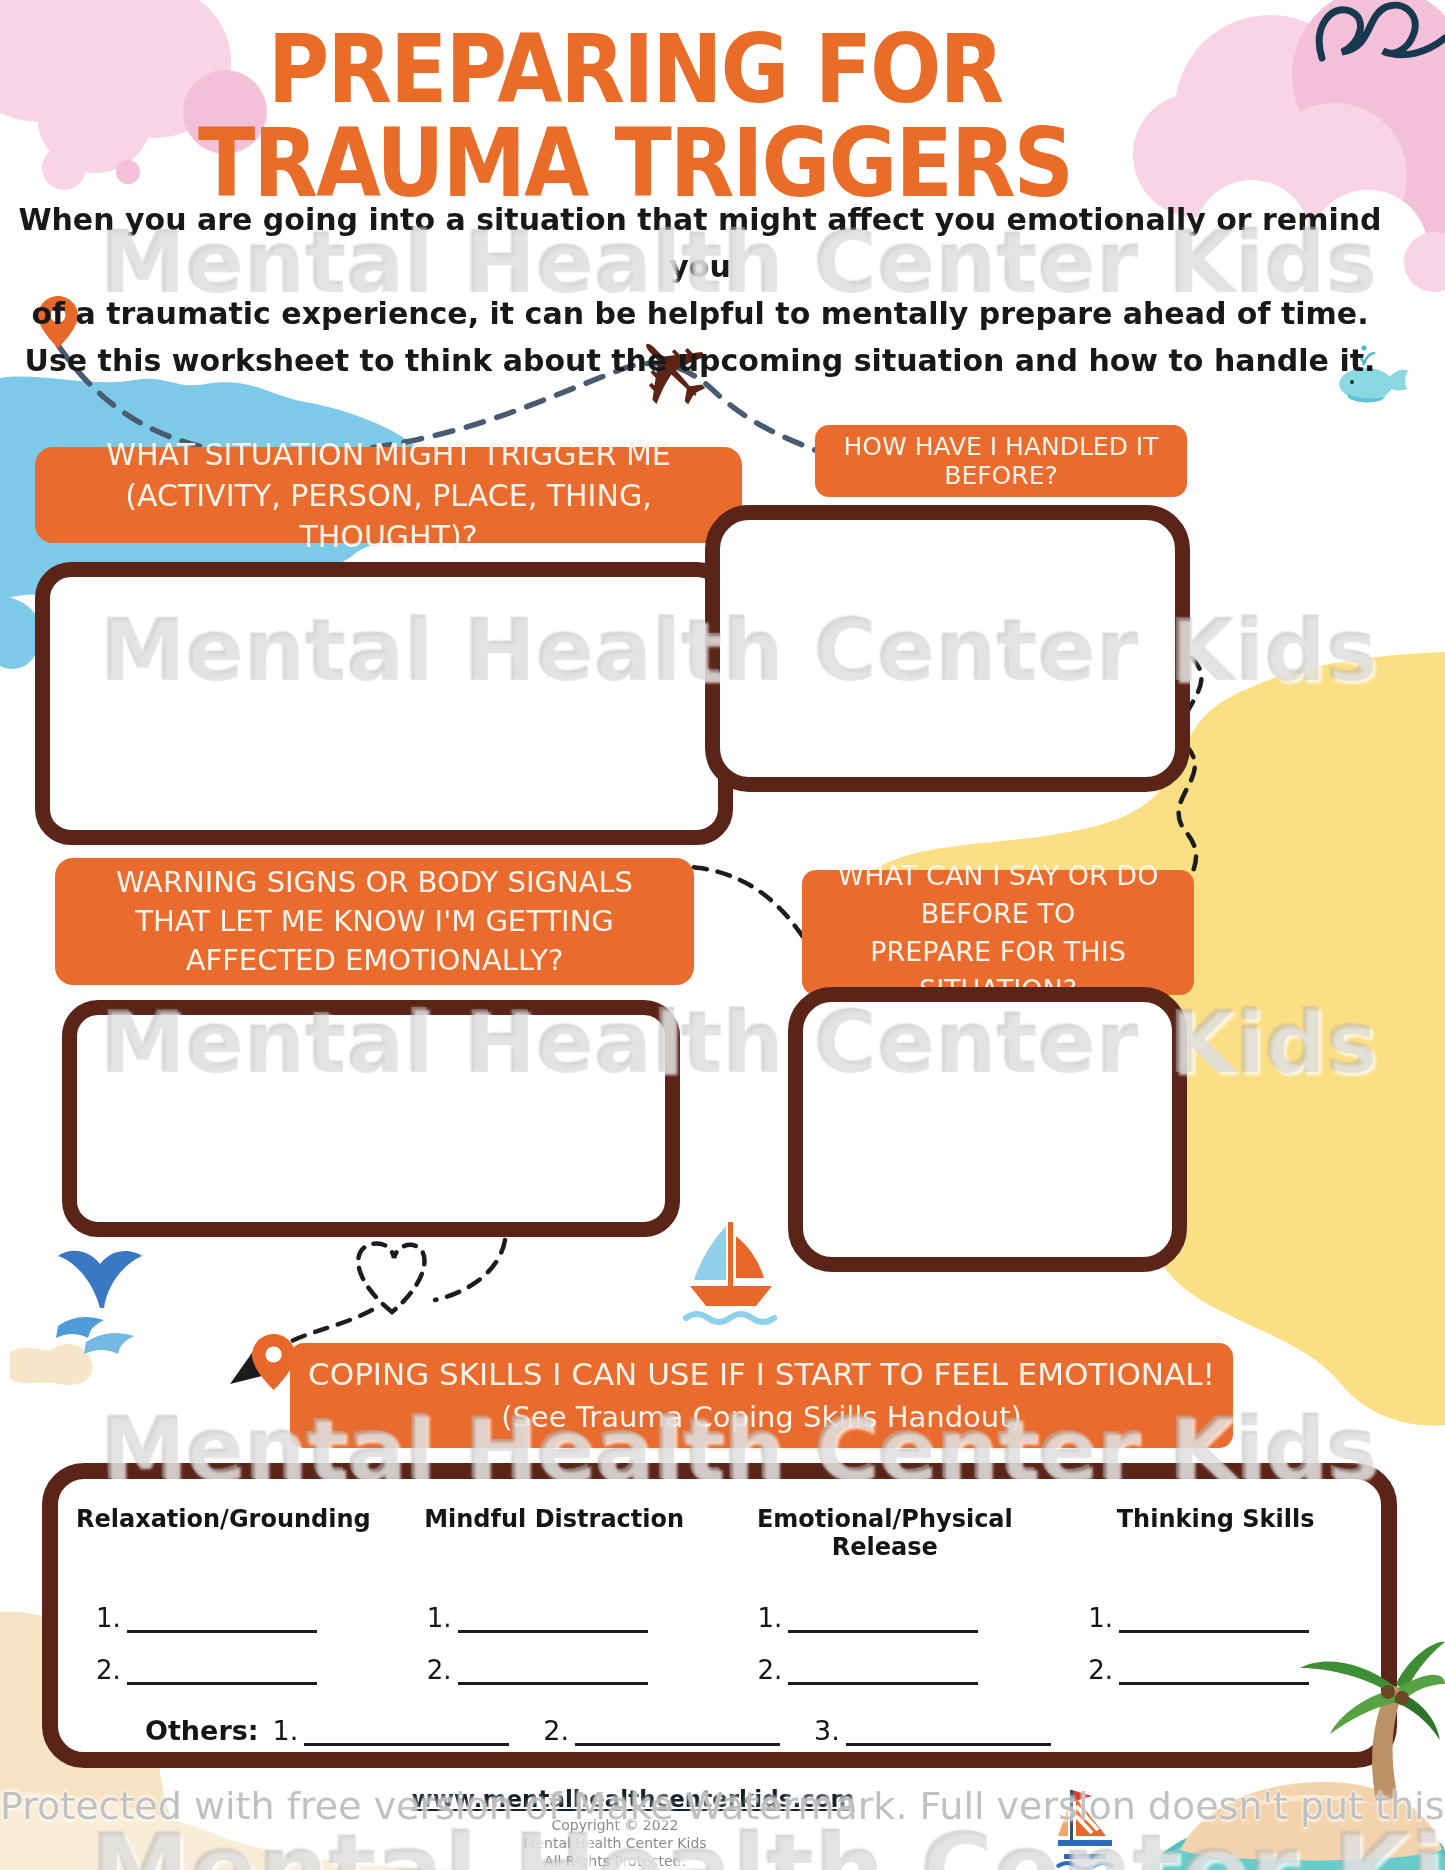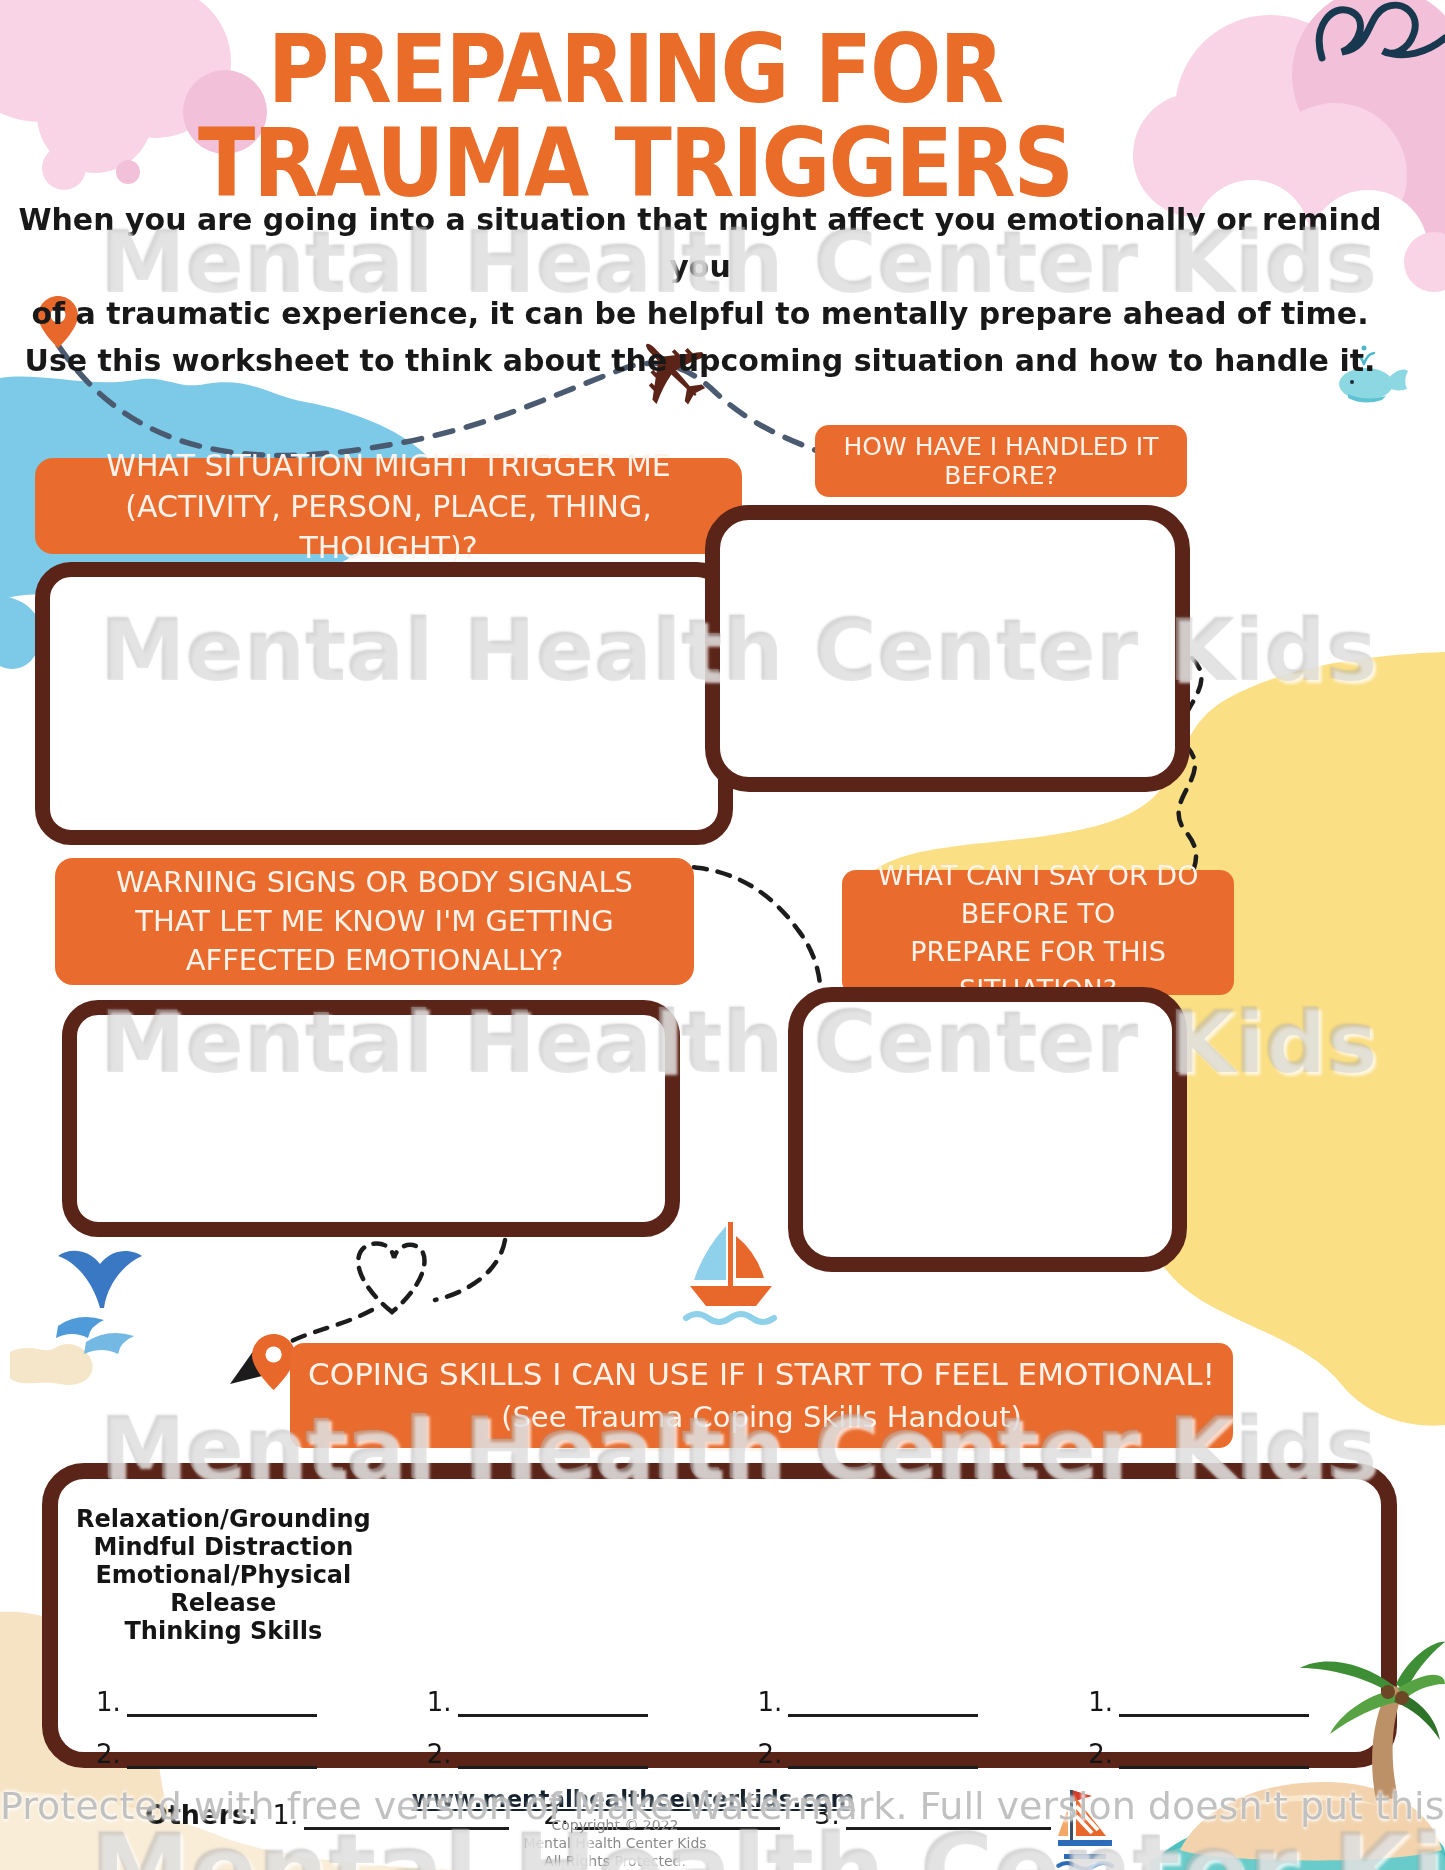--- a/index.html
+++ b/index.html
@@ -14,43 +14,43 @@
   #title .t1{font-size:84px;}
   #title .t2{font-size:84px;}
 
   
   #intro{left:0;top:196px;width:1400px;text-align:center;color:#181818;font-size:30px;
          font-weight:600;line-height:47px;}
 
   
   .ohead{background:#e96c2e;color:#fdf3ea;text-align:center;border-radius:18px;
          display:flex;flex-direction:column;justify-content:center;}
-  #head-trigger{left:35px;top:458px;width:707px;height:96px;font-size:30px;line-height:41px;}
+  #head-trigger{left:35px;top:447px;width:707px;height:96px;font-size:30px;line-height:41px;}
   #head-handled{left:815px;top:425px;width:372px;height:72px;font-size:25px;border-radius:14px;}
   #head-warning{left:55px;top:858px;width:639px;height:127px;font-size:29px;line-height:39px;}
-  #head-prepare{left:842px;top:870px;width:392px;height:125px;font-size:27px;line-height:38px;border-radius:14px;}
+  #head-prepare{left:802px;top:870px;width:392px;height:125px;font-size:27px;line-height:38px;border-radius:14px;}
 
   
   .answer{background:#ffffff;border:15px solid #5b2418;border-radius:36px;}
   #box-trigger{left:35px;top:562px;width:668px;height:253px;}
   #box-handled{left:705px;top:505px;width:455px;height:257px;border-radius:44px;}
   #box-warning{left:62px;top:1000px;width:588px;height:207px;}
   #box-prepare{left:788px;top:987px;width:369px;height:255px;border-radius:44px;}
 
   
   #banner{left:290px;top:1343px;width:943px;height:105px;background:#e96c2e;border-radius:14px;
           color:#fdf3ea;text-align:center;}
   #banner .b1{font-size:31px;margin-top:13px;}
   #banner .b2{font-size:29px;margin-top:8px;}
   #banner .ul{border-bottom:3px solid #fdf3ea;padding-bottom:14px;}
 
   
   #bigbox{left:42px;top:1463px;width:1323px;height:273px;background:#fff;
           border:16px solid #5b2418;border-radius:42px;color:#151515;}
-  .cope-headrow{display:flex;margin-top:26px;flex-direction:column;}
+  .cope-headrow{display:flex;margin-top:26px;}
   .cope-headrow div{width:25%;text-align:center;font-size:24px;font-weight:700;}
   .cope-row{display:flex;margin-top:42px;}
   .cope-row .cell{width:25%;padding-left:38px;box-sizing:border-box;font-size:26px;}
   .cope-row.second{margin-top:22px;}
   .blank{display:inline-block;border-bottom:3px solid #1c1c1c;height:22px;vertical-align:bottom;
          margin-left:6px;}
   .blank.w1{width:190px;}
   .blank.w2{width:205px;}
   #others-row{display:flex;margin-top:30px;margin-left:87px;font-size:27px;align-items:flex-end;}
   #others-row .olabel{font-weight:600;margin-right:14px;}

